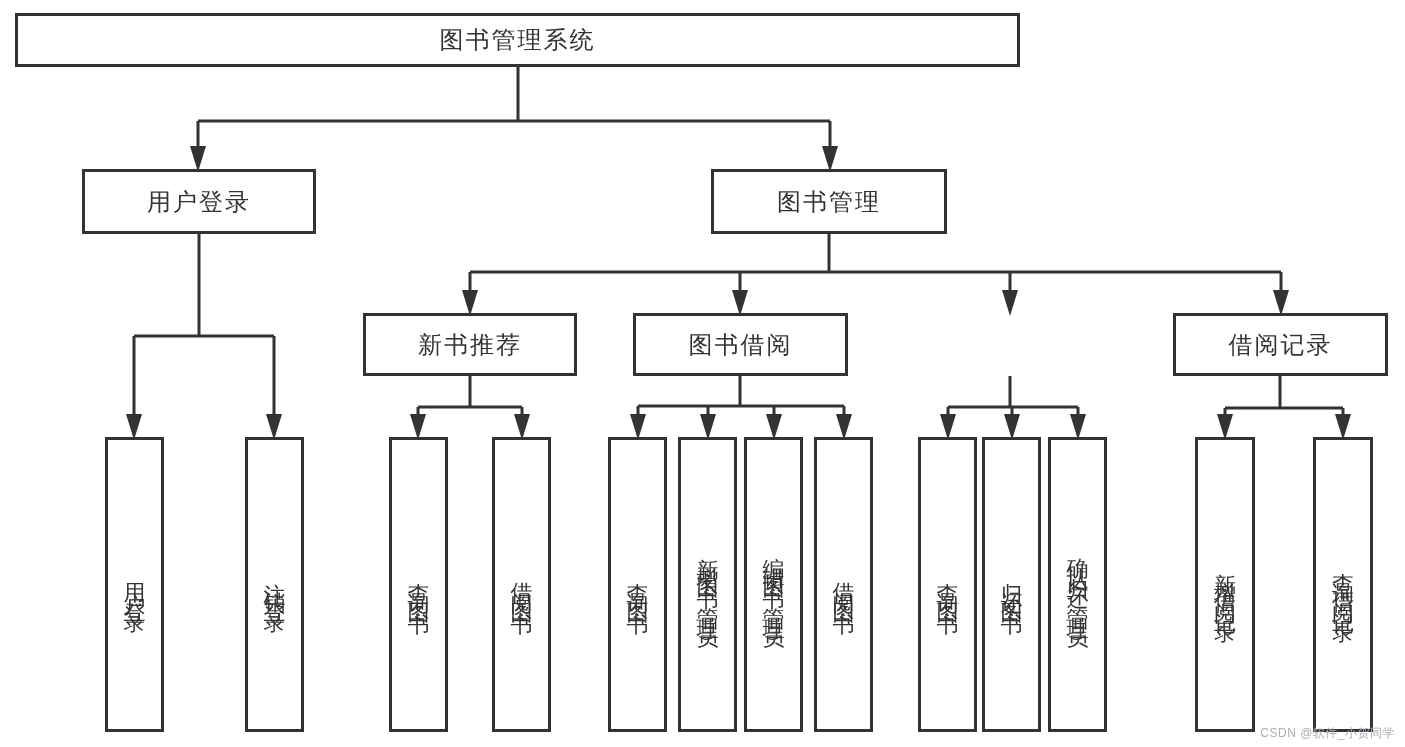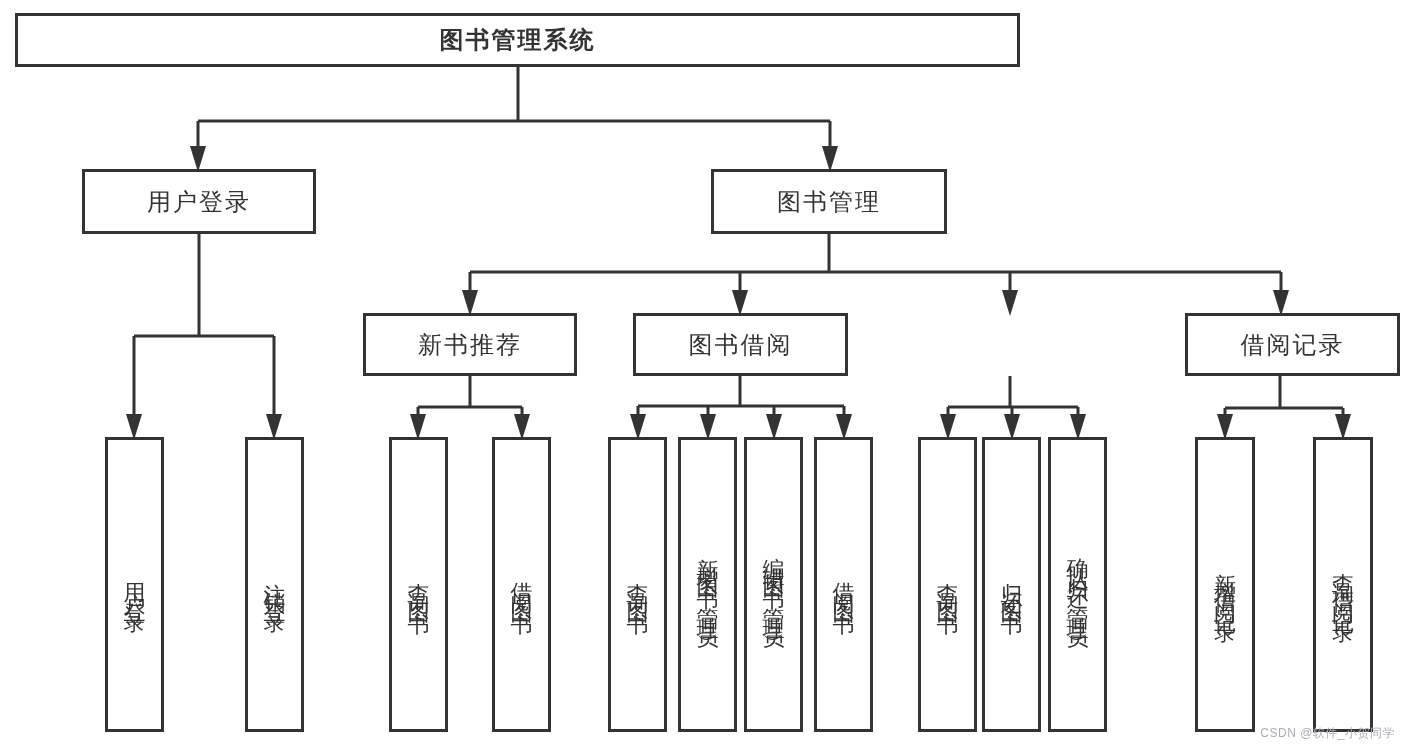--- a/index.html
+++ b/index.html
@@ -43,38 +43,38 @@
              M462 290 L478 290 L470 316 Z  M732 290 L748 290 L740 316 Z
              M1002 290 L1018 290 L1010 316 Z  M1273 290 L1289 290 L1281 316 Z
              M410 414 L426 414 L418 440 Z  M514 414 L530 414 L522 440 Z
              M630 414 L646 414 L638 440 Z  M700 414 L716 414 L708 440 Z
              M766 414 L782 414 L774 440 Z  M836 414 L852 414 L844 440 Z
              M940 414 L956 414 L948 440 Z  M1004 414 L1020 414 L1012 440 Z
              M1070 414 L1086 414 L1078 440 Z
              M1217 414 L1233 414 L1225 440 Z  M1335 414 L1351 414 L1343 440 Z" fill="#333333" stroke="none"></path>
   </svg>
 
-  <div class="node hbox" style="left:15px; top:13px; width:1005px; height:54px;font-weight:bold;">
+  <div class="node hbox" style="left:15px; top:13px; width:1005px; height:54px;">
     <span>图书管理系统</span>
   </div>
 
   <div class="node hbox" style="left:82px; top:169px; width:234px; height:65px;">
     <span>用户登录</span>
   </div>
   <div class="node hbox" style="left:363px; top:313px; width:214px; height:63px;">
     <span>新书推荐</span>
   </div>
 
   <div class="node hbox" style="left:711px; top:169px; width:236px; height:65px;">
     <span>图书管理</span>
   </div>
   <div class="node hbox" style="left:633px; top:313px; width:215px; height:63px;text-align:right;">
     <span>图书借阅</span>
   </div>
-  <div class="node hbox" style="left:1173px; top:313px; width:215px; height:63px;margin-left:12px;">
+  <div class="node hbox" style="left:1173px; top:313px; width:215px; height:63px;">
     <span>借阅记录</span>
   </div>
 
   <div class="node vbox" style="left:105px; top:437px; width:59px; height:295px;">
     <span class="vtext">用户登录</span>
   </div>
   <div class="node vbox" style="left:245px; top:437px; width:59px; height:295px;">
     <span class="vtext">注销登录</span>
   </div>
 

